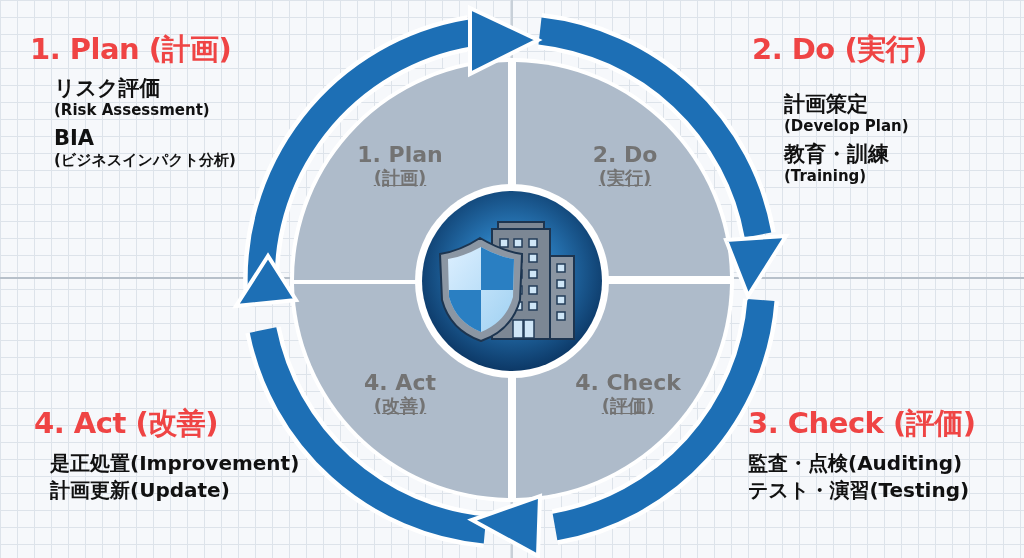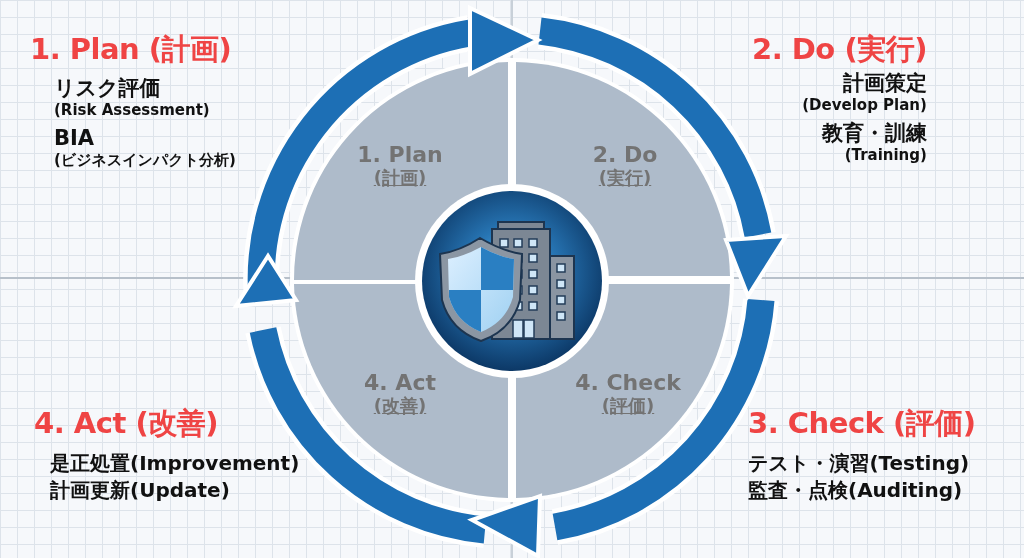--- a/index.html
+++ b/index.html
@@ -133,35 +133,35 @@
   <div style="padding-left:24px; margin-top:6px;">
     <div class="jp">リスク評価</div>
     <div class="en">(Risk Assessment)</div>
     <div class="jp" style="margin-top:6px;">BIA</div>
     <div class="en">(ビジネスインパクト分析)</div>
   </div>
 </div>
 
 <div class="corner" style="left:752px; top:30px;">
   <div class="title">2. Do (実行)</div>
-  <div style="padding-left:32px; margin-top:1px;text-align:right;">
+  <div style="padding-left:32px; margin-top:22px;">
     <div class="jp">計画策定</div>
     <div class="en">(Develop Plan)</div>
     <div class="jp" style="margin-top:6px;">教育・訓練</div>
     <div class="en">(Training)</div>
   </div>
 </div>
 
 <div class="corner" style="left:34px; top:404px;">
   <div class="title">4. Act (改善)</div>
   <div style="margin-top:6px;padding-left:16px;">
     <div class="line">是正処置(Improvement)</div>
     <div class="line">計画更新(Update)</div>
   </div>
 </div>
 
 <div class="corner" style="left:748px; top:404px;">
   <div class="title">3. Check (評価)</div>
   <div style="margin-top:6px;">
+    <div class="line">監査・点検(Auditing)</div>
     <div class="line">テスト・演習(Testing)</div>
-    <div class="line">監査・点検(Auditing)</div>
   </div>
 </div>
 
 </body></html>

